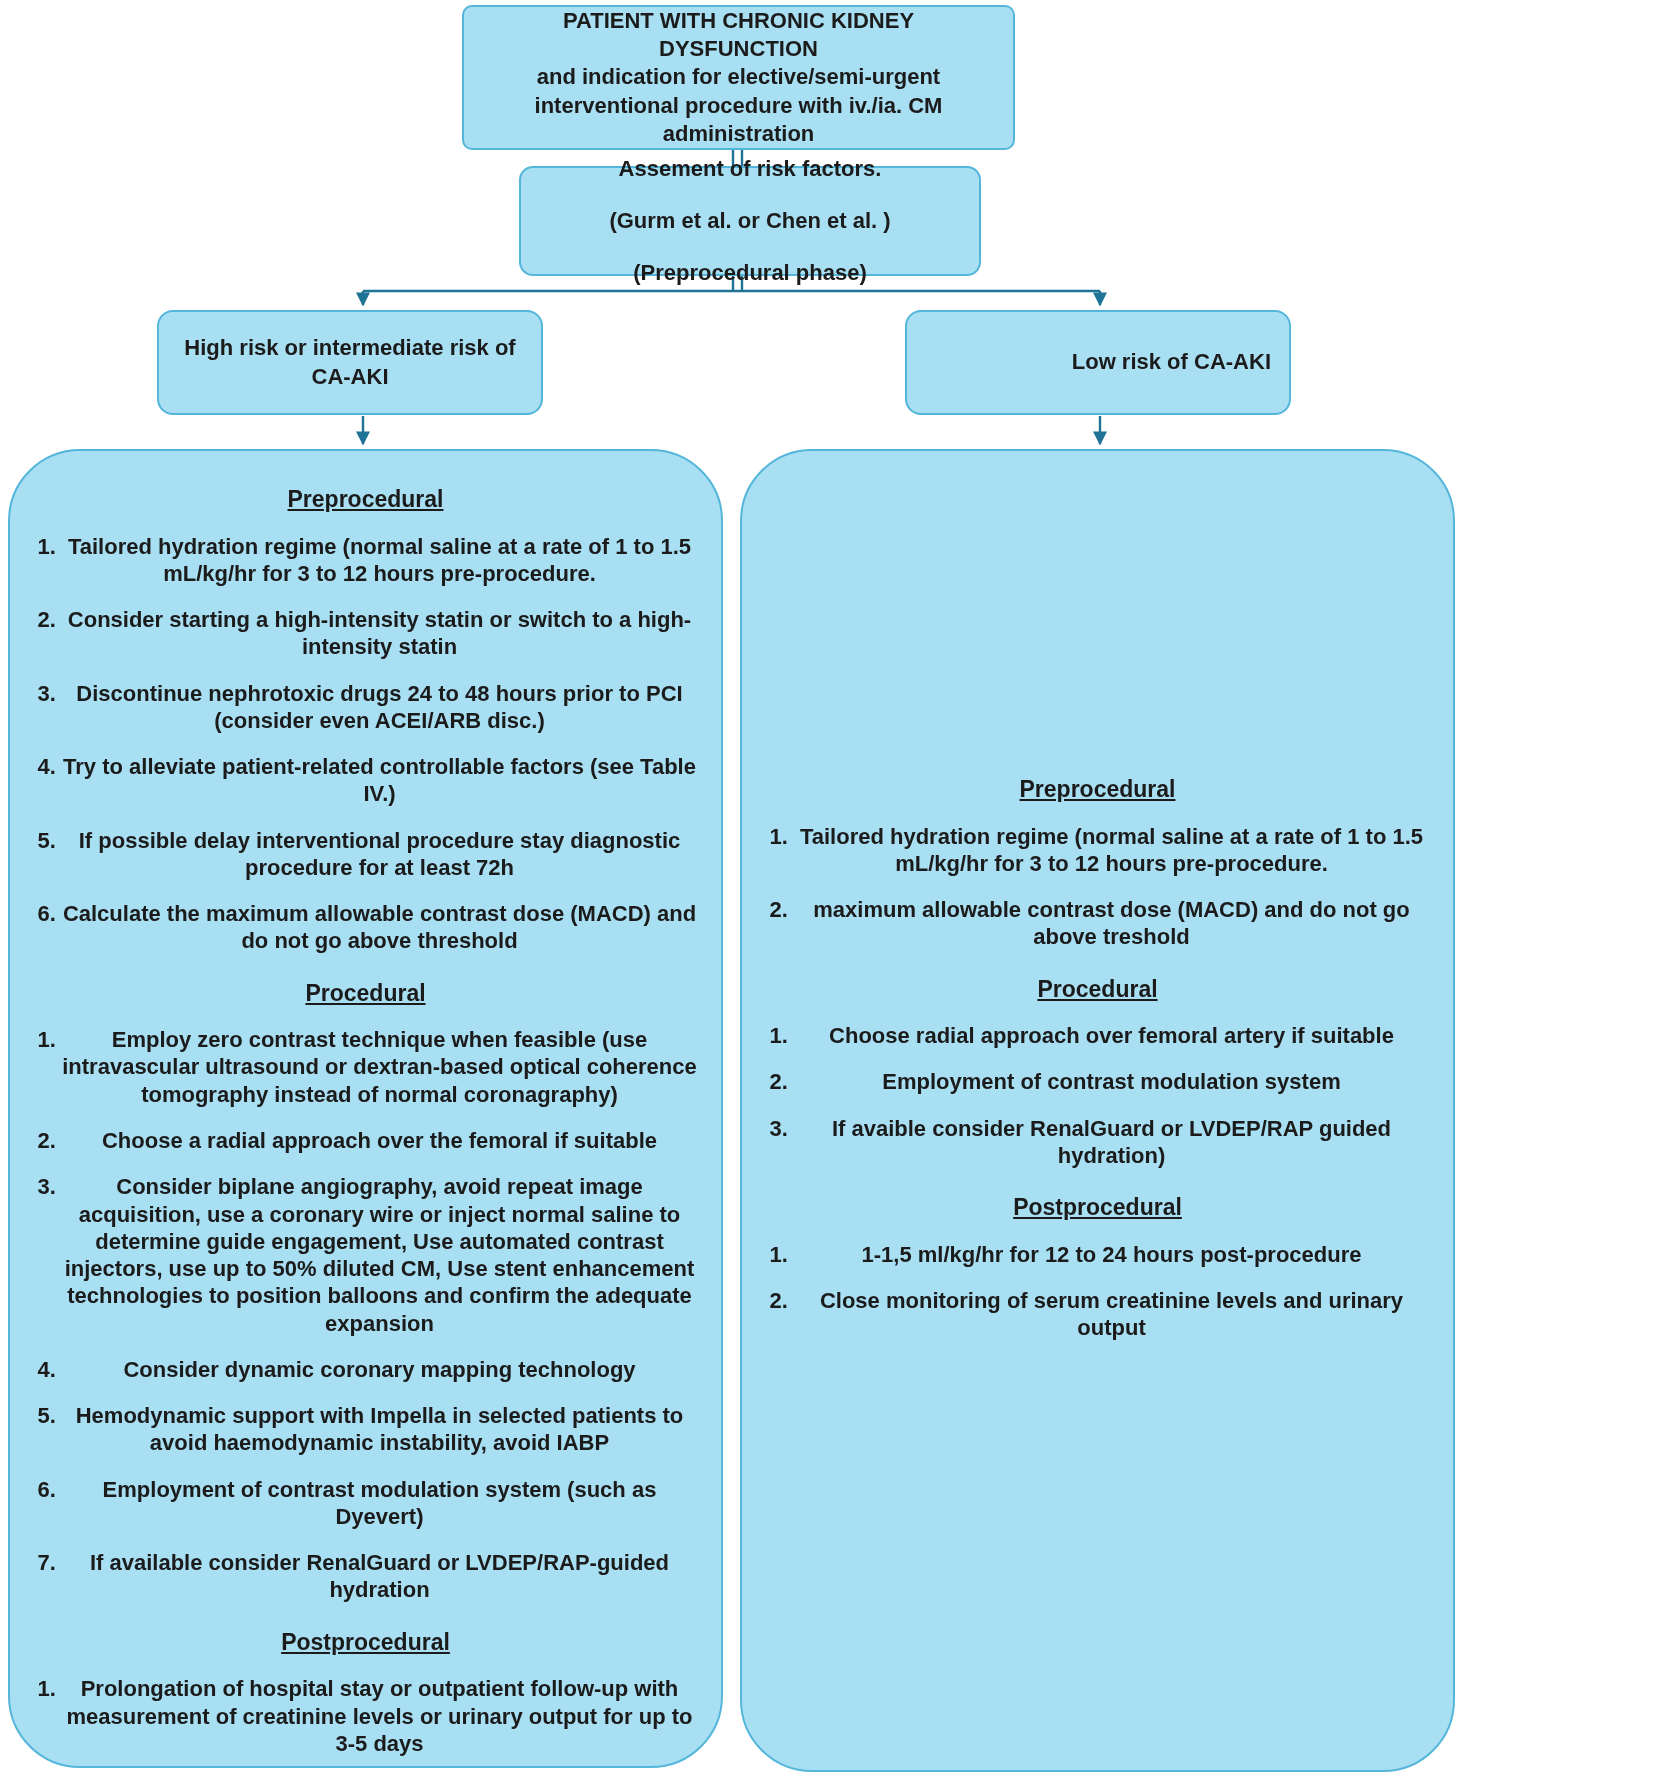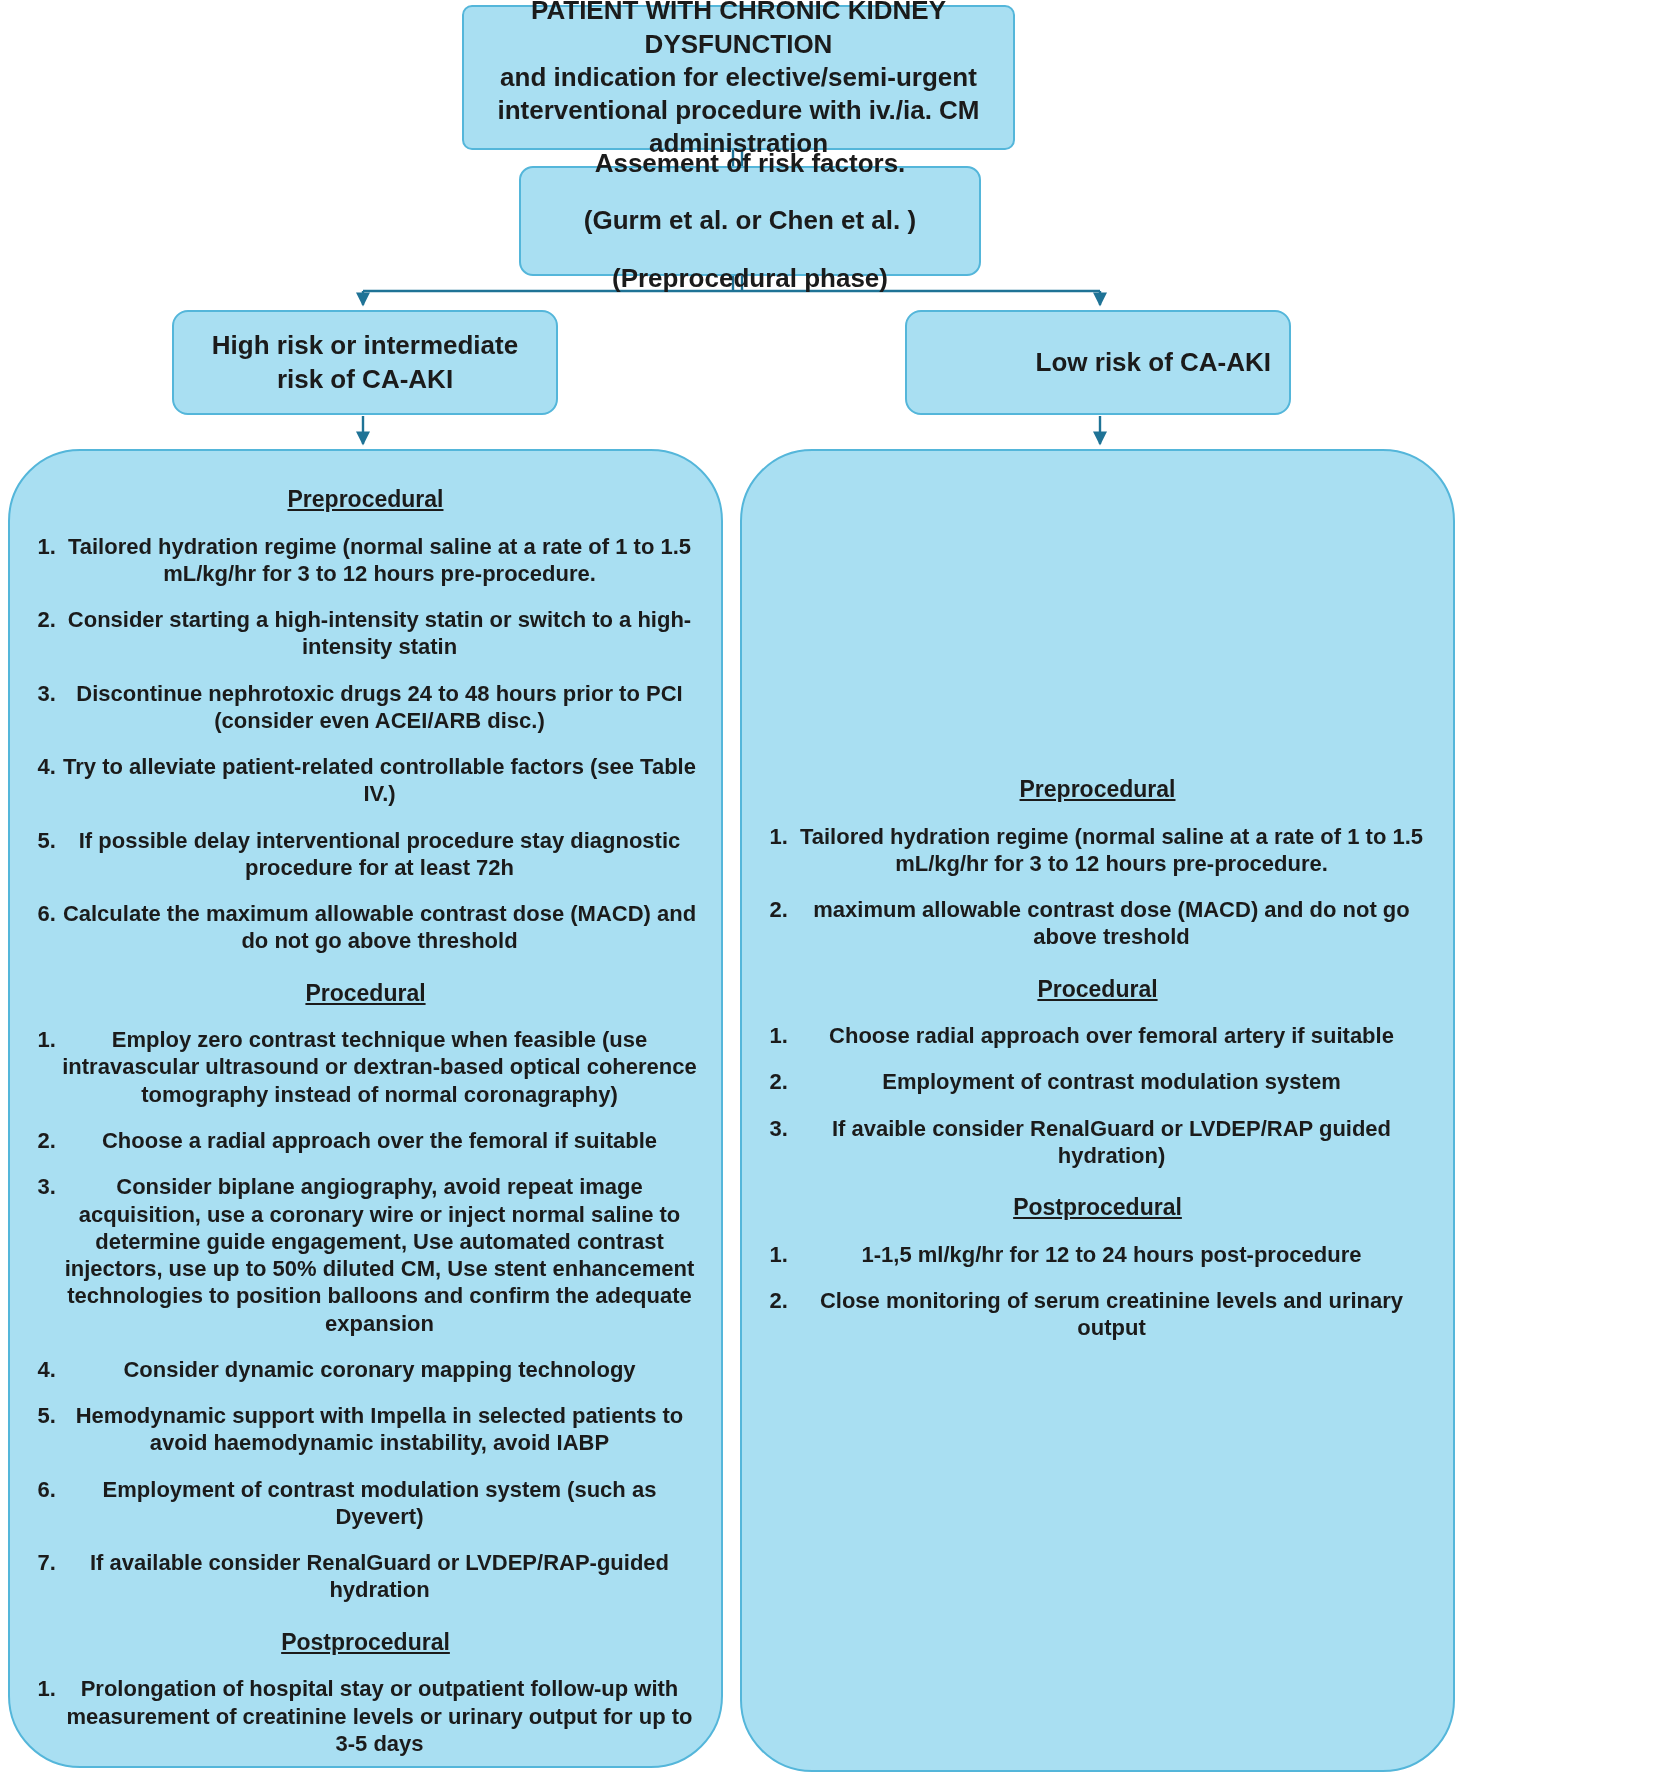--- a/index.html
+++ b/index.html
@@ -33,28 +33,28 @@
     position: absolute;
     background: var(--box_fill, #A9DFF2);
     border: 2px solid var(--box_border, #54B6DA);
   }
   .node {
     display: flex;
     flex-direction: column;
     justify-content: center;
     align-items: center;
     text-align: center;
-    font-size: 26px;
+    font-size: 22px;
     line-height: 1.28;
     padding: 6px 18px;
     border-radius: 12px;
   }
   #node-patient    { left: 462px; top: 5px;   width: 553px; height: 145px; border-radius: 10px; }
   #node-assessment { left: 519px; top: 166px; width: 462px; height: 110px; border-radius: 14px; gap: 24px; }
-  #node-high-risk  { left: 172px; top: 310px; width: 386px; height: 105px; border-radius: 16px; }
+  #node-high-risk  { left: 157px; top: 310px; width: 386px; height: 105px; border-radius: 16px; }
   #node-low-risk   { left: 905px; top: 310px; width: 386px; height: 105px; border-radius: 16px; align-items: flex-end; }
 
   .panel {
     border-radius: 72px;
     padding: 28px 14px;
     font-size: 22px;
     line-height: 1.24;
   }
   #panel-high-risk { left: 8px;   top: 449px; width: 715px; height: 1319px; }
   #panel-low-risk  { left: 740px; top: 449px; width: 715px; height: 1323px; padding-top: 318px; }

